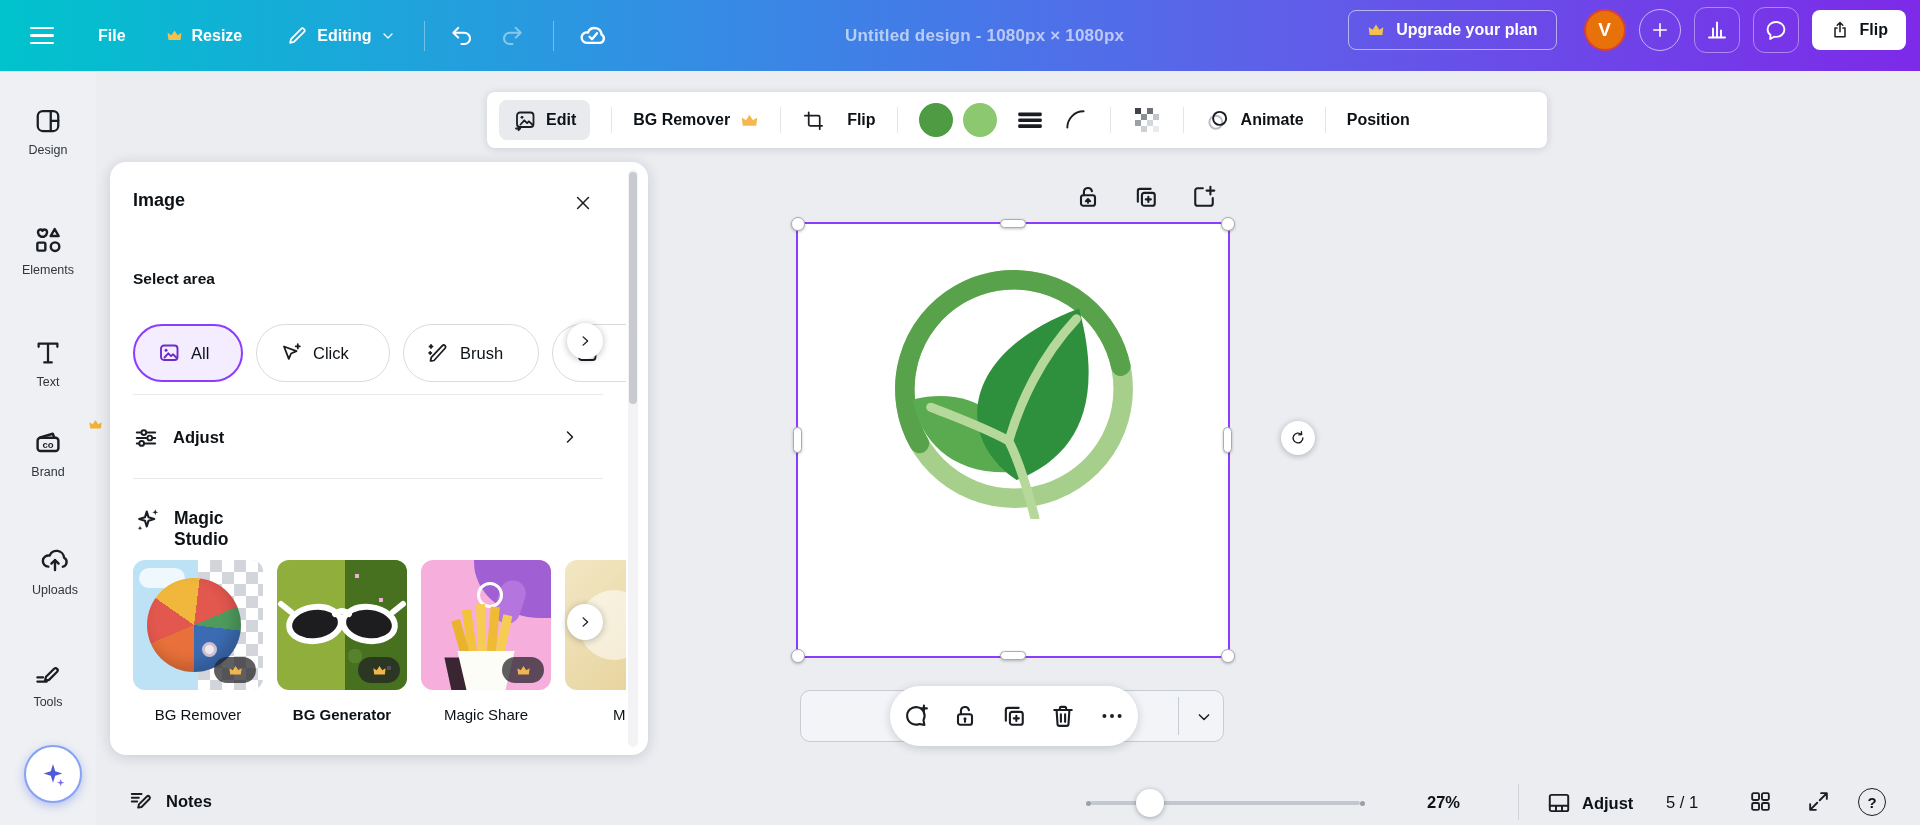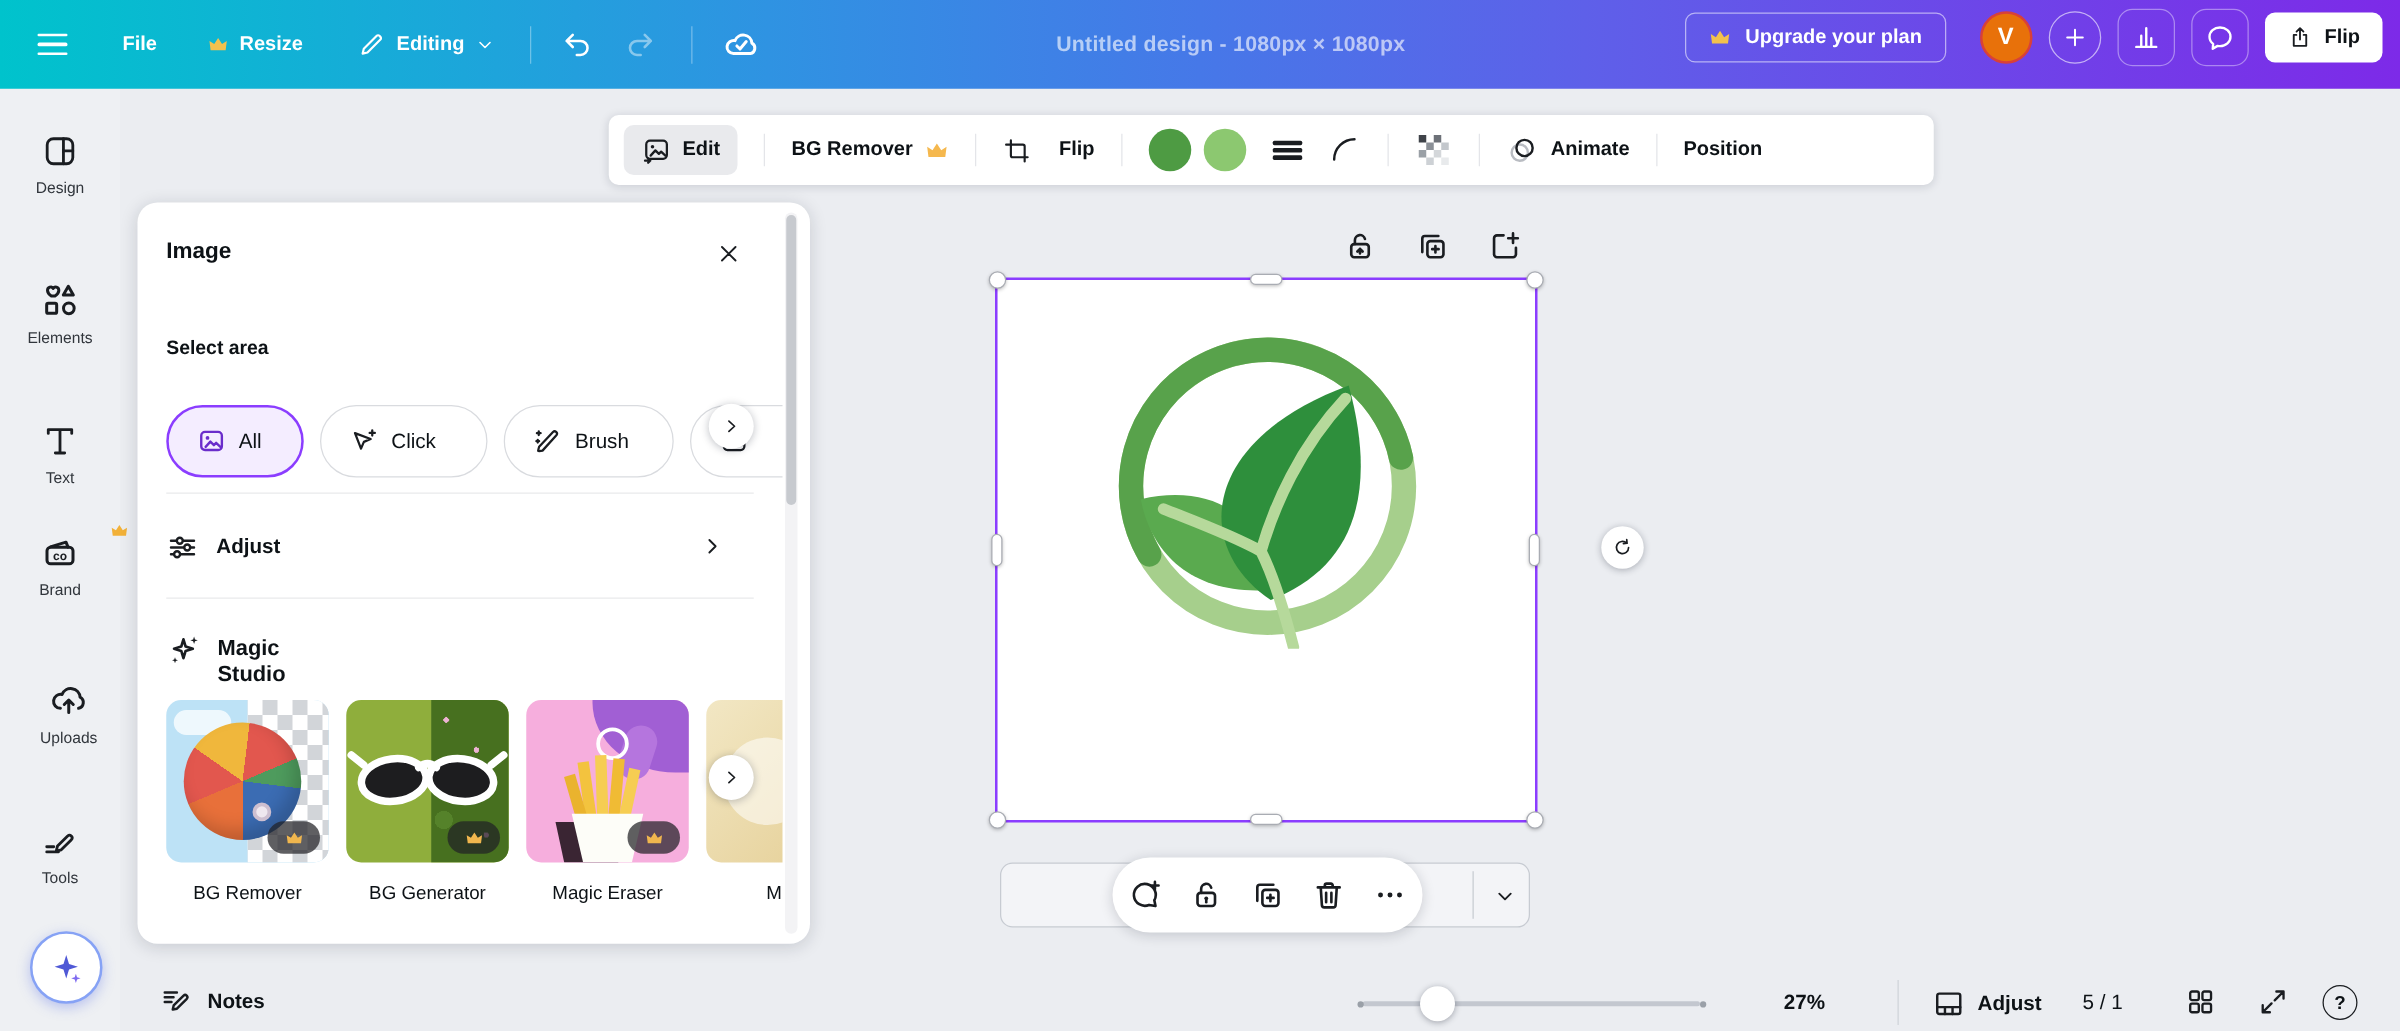--- a/index.html
+++ b/index.html
@@ -498,22 +498,22 @@
       <div class="card art-m4" style="left:455px;">
         <div class="hint"></div>
       </div>
       <div class="circle-nav" style="left:457px; top:442px;">
         <svg width="18" height="18" viewBox="0 0 24 24">
             <path class="str" stroke-width="2.2" d="M9.5 6.5 l6 5.5 -6 5.5"></path>
           </svg>
       </div>
 
       <div class="card-label" style="left:23px;">BG Remover</div>
-      <div class="card-label" style="left:167px;">BG Generator</div>
-      <div class="card-label" style="left:311px;">Magic Eraser</div>
+      <div class="card-label" style="left:167px;font-weight:bold;">BG Generator</div>
+      <div class="card-label" style="left:311px;">Magic Share</div>
       <div class="card-label" style="left:455px; text-align:left; padding-left:48px;">M</div>
     </div>
 
     <div class="panel-close">
       <svg width="20" height="20" viewBox="0 0 24 24">
           <path class="str" stroke="#4a4e55" stroke-width="2" d="M5.5 5.5 L18.5 18.5 M18.5 5.5 L5.5 18.5"></path>
         </svg>
     </div>
     <div class="pscroll-track"></div>
     <div class="pscroll-thumb"></div>

